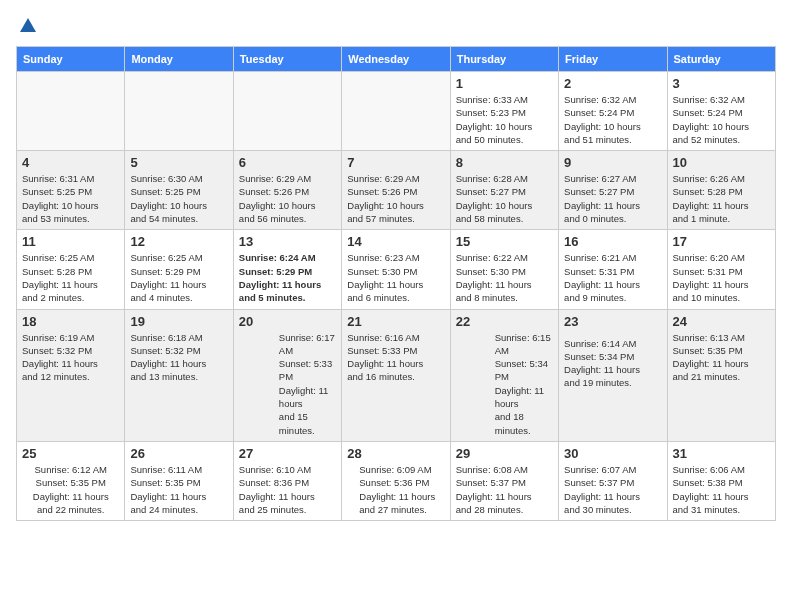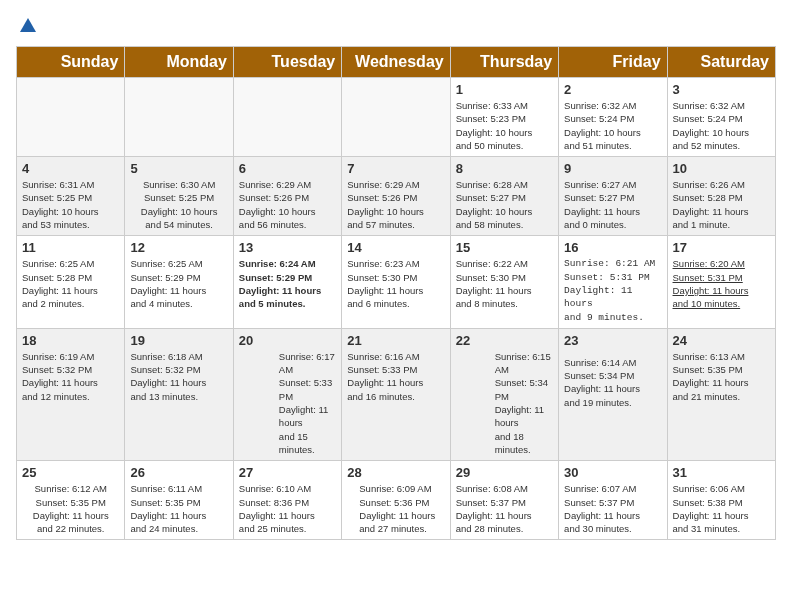--- a/index.html
+++ b/index.html
@@ -50,25 +50,25 @@
     }
     .location {
       font-size: 14px;
       color: #555;
     }
     .calendar {
       width: 100%;
       border-collapse: collapse;
     }
     .calendar th {
-      background-color: #a16207;
+      background-color: #3b82f6;
       color: #fff;
-      font-size: 16px;
+      font-size: 11px;
       font-weight: bold;
-      text-align: right;
+      text-align: left;
       padding: 6px 6px;
       border: 1px solid #ccc;
     }
     .calendar td {
       vertical-align: top;
       border: 1px solid #ccc;
       padding: 4px 5px;
       width: 108px;
       min-height: 70px;
       font-size: 10px;
@@ -155,21 +155,21 @@
       <tr class="row-shaded">
         <td>
           <div class="day-number">4</div>
           <div class="day-info" style="white-space: pre-line;">Sunrise: 6:31 AM
 Sunset: 5:25 PM
 Daylight: 10 hours
 and 53 minutes.</div>
         </td>
         <td>
           <div class="day-number">5</div>
-          <div class="day-info" style="white-space: pre-line; text-align: center;">Sunrise: 6:30 AM
+          <div class="day-info" style="white-space: pre-line;">Sunrise: 6:30 AM
 Sunset: 5:25 PM
 Daylight: 10 hours
 and 54 minutes.</div>
         </td>
         <td>
           <div class="day-number">6</div>
           <div class="day-info" style="white-space: pre-line;">Sunrise: 6:29 AM
 Sunset: 5:26 PM
 Daylight: 10 hours
 and 56 minutes.</div>
@@ -234,28 +234,28 @@
         </td>
         <td>
           <div class="day-number">15</div>
           <div class="day-info" style="white-space: pre-line;">Sunrise: 6:22 AM
 Sunset: 5:30 PM
 Daylight: 11 hours
 and 8 minutes.</div>
         </td>
         <td>
           <div class="day-number">16</div>
-          <div class="day-info" style="white-space: pre-line; font-family: Liberation Mono, monospace;">Sunrise: 6:21 AM
+          <div class="day-info" style="white-space: pre-line;">Sunrise: 6:21 AM
 Sunset: 5:31 PM
 Daylight: 11 hours
 and 9 minutes.</div>
         </td>
         <td>
           <div class="day-number">17</div>
-          <div class="day-info" style="white-space: pre-line; text-decoration: underline;">Sunrise: 6:20 AM
+          <div class="day-info" style="white-space: pre-line;">Sunrise: 6:20 AM
 Sunset: 5:31 PM
 Daylight: 11 hours
 and 10 minutes.</div>
         </td>
       </tr>
       <tr class="row-shaded">
         <td>
           <div class="day-number">18</div>
           <div class="day-info" style="white-space: pre-line;">Sunrise: 6:19 AM
 Sunset: 5:32 PM

